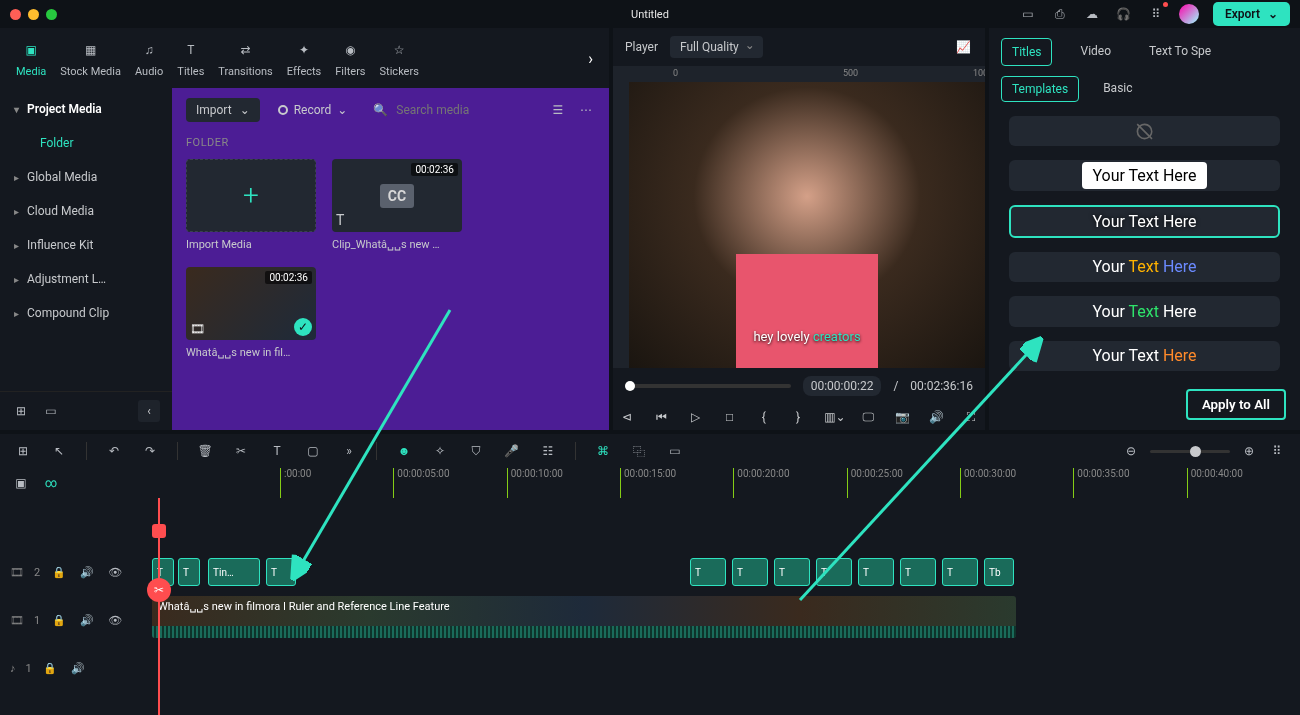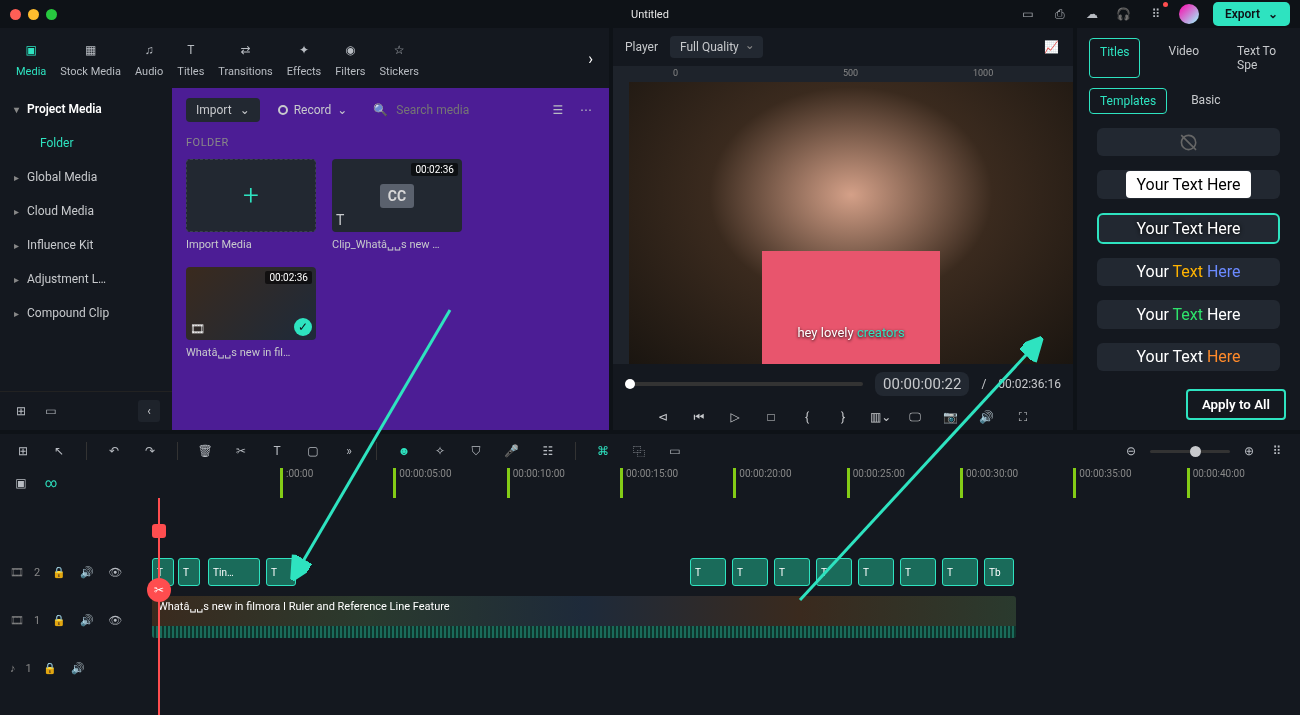--- a/index.html
+++ b/index.html
@@ -11,21 +11,21 @@
 .title{position:absolute;left:50%;transform:translateX(-50%);color:#e5e5e5;font-size:11px}
 .titleright{margin-left:auto;display:flex;gap:14px;align-items:center}
 .ticon{width:18px;height:18px;display:flex;align-items:center;justify-content:center;cursor:pointer;color:#b8bcc2}
 .avatar{width:20px;height:20px;border-radius:50%;background:linear-gradient(135deg,#f0a,#9ff)}
 .export{background:#2ee3c0;color:#0e1217;padding:5px 12px;border-radius:5px;font-weight:600;display:flex;align-items:center;gap:8px;cursor:pointer}
 .dotred{position:relative}
 .dotred::after{content:"";position:absolute;top:-3px;right:-3px;width:5px;height:5px;background:#ff4d4f;border-radius:50%}
 
 .main{display:flex;height:402px}
 .leftcol{width:609px;display:flex;flex-direction:column}
-.midcol{width:460px;margin-left:4px}
+.midcol{width:372px;margin-left:4px}
 .rightcol{flex:1;margin-left:4px;background:#14181f;display:flex;flex-direction:column;position:relative}
 
 
 .tabs{display:flex;align-items:center;height:60px;background:#14181f;gap:14px;padding:0 16px}
 .tab{display:flex;flex-direction:column;align-items:center;gap:4px;cursor:pointer;color:#b8bcc2}
 .tab.active{color:#2ee3c0}
 .tab .ico{width:22px;height:22px;display:flex;align-items:center;justify-content:center}
 .tab .lbl{font-size:11px}
 .chev{margin-left:auto;font-size:16px;color:#fff}
 
@@ -70,21 +70,21 @@
 .ruler-h span{position:absolute;top:2px}
 .ruler-v{width:16px;background:#1e232b;position:absolute;left:0;top:16px;bottom:0}
 .preview{position:absolute;left:16px;top:16px;right:0;bottom:0;background:#333;overflow:hidden}
 .person{width:100%;height:100%;background:radial-gradient(ellipse at 50% 40%,#d4a088 0%,#3a2a1e 45%,#1a1510 100%)}
 .shirt{position:absolute;bottom:0;left:30%;right:30%;height:40%;background:#e8556d}
 .caption{position:absolute;bottom:24px;left:50%;transform:translateX(-50%);color:#fff;font-size:13px;text-shadow:0 1px 3px #000}
 .caption .hi{color:#2ee3c0}
 .progressrow{display:flex;align-items:center;gap:12px;padding:8px 12px}
 .progbar{flex:1;height:4px;background:#333;border-radius:2px;position:relative}
 .progdot{position:absolute;left:0;top:-3px;width:10px;height:10px;background:#fff;border-radius:50%}
-.timebox{background:#222831;padding:3px 8px;border-radius:8px;font-size:15px;color:#c7c9cc}
+.timebox{background:#222831;padding:3px 8px;border-radius:8px;font-size:12px;color:#c7c9cc}
 .controls{display:flex;align-items:center;justify-content:center;gap:18px;padding:6px}
 .cicon{cursor:pointer;color:#c7c9cc;width:18px;text-align:center}
 
 
 .rtabs{display:flex;padding:10px 12px 4px;gap:18px}
 .rtab{padding:6px 10px;cursor:pointer;color:#c7c9cc}
 .rtab.active{border:1px solid #2ee3c0;border-radius:4px;color:#2ee3c0}
 .rsubtabs{display:flex;padding:6px 12px;gap:14px}
 .rsubtab{padding:5px 10px;cursor:pointer}
 .rsubtab.active{border:1px solid #2ee3c0;border-radius:4px;color:#2ee3c0}
@@ -97,21 +97,21 @@
 
 
 .timeline{height:282px;background:#14181f;margin-top:4px;display:flex;flex-direction:column}
 .ttools{display:flex;align-items:center;padding:8px 14px;gap:18px}
 .ttool{cursor:pointer;color:#b8bcc2;width:18px;height:18px;display:flex;align-items:center;justify-content:center}
 .tdiv{width:1px;height:18px;background:#333}
 .zoom{display:flex;align-items:center;gap:10px;margin-left:auto}
 .zslider{width:80px;height:3px;background:#333;border-radius:2px;position:relative}
 .zslider::after{content:"";position:absolute;left:50%;top:-4px;width:11px;height:11px;background:#c7c9cc;border-radius:50%}
 .truler{height:30px;display:flex;position:relative;margin-left:140px}
-.truler .tick{flex:1;font-size:10px;color:#888;border-left:3px solid #84cc16;padding-left:3px}
+.truler .tick{flex:1;font-size:10px;color:#888;border-left:1px solid #84cc16;padding-left:3px}
 .playhead{position:absolute;left:158px;top:0;bottom:0;width:2px;background:#ff4d4f;z-index:5}
 .phhead{position:absolute;top:26px;left:-6px;width:14px;height:14px;background:#ff4d4f;border-radius:3px}
 .cutball{position:absolute;top:80px;left:-11px;width:24px;height:24px;background:#ff4d4f;border-radius:12px;display:flex;align-items:center;justify-content:center;color:#fff}
 .tracks{flex:1;position:relative;overflow:hidden}
 .trackrow{display:flex;height:36px;align-items:center;margin-bottom:6px}
 .trackhead{width:140px;display:flex;align-items:center;gap:10px;padding:0 10px;font-size:11px;color:#888}
 .trackbody{flex:1;position:relative;height:100%}
 .clip-t{position:absolute;top:4px;height:28px;background:#1a6b5a;border:1px solid #2ee3c0;border-radius:3px;display:flex;align-items:center;padding:0 4px;font-size:10px;color:#fff}
 .clip-v{position:absolute;top:0;height:42px;background:linear-gradient(90deg,#3a2a1e,#2a3a2e,#1e2a3a,#3a2a1e,#2a3a2e);border-radius:3px;color:#fff;font-size:11px;padding:4px 6px;overflow:hidden}
 .clip-v::after{content:"";position:absolute;left:0;right:0;bottom:0;height:12px;background:repeating-linear-gradient(90deg,#1a6b5a 0 2px,#0e332b 2px 4px)}

